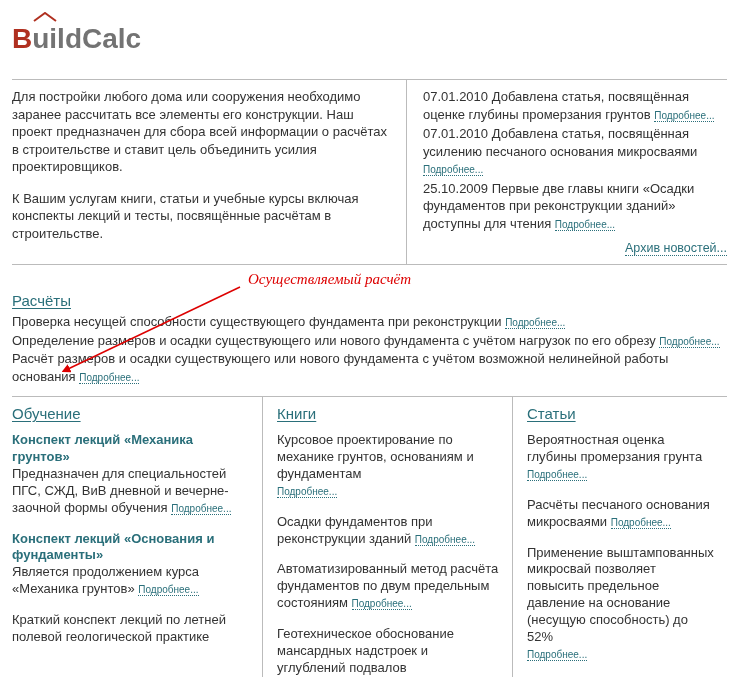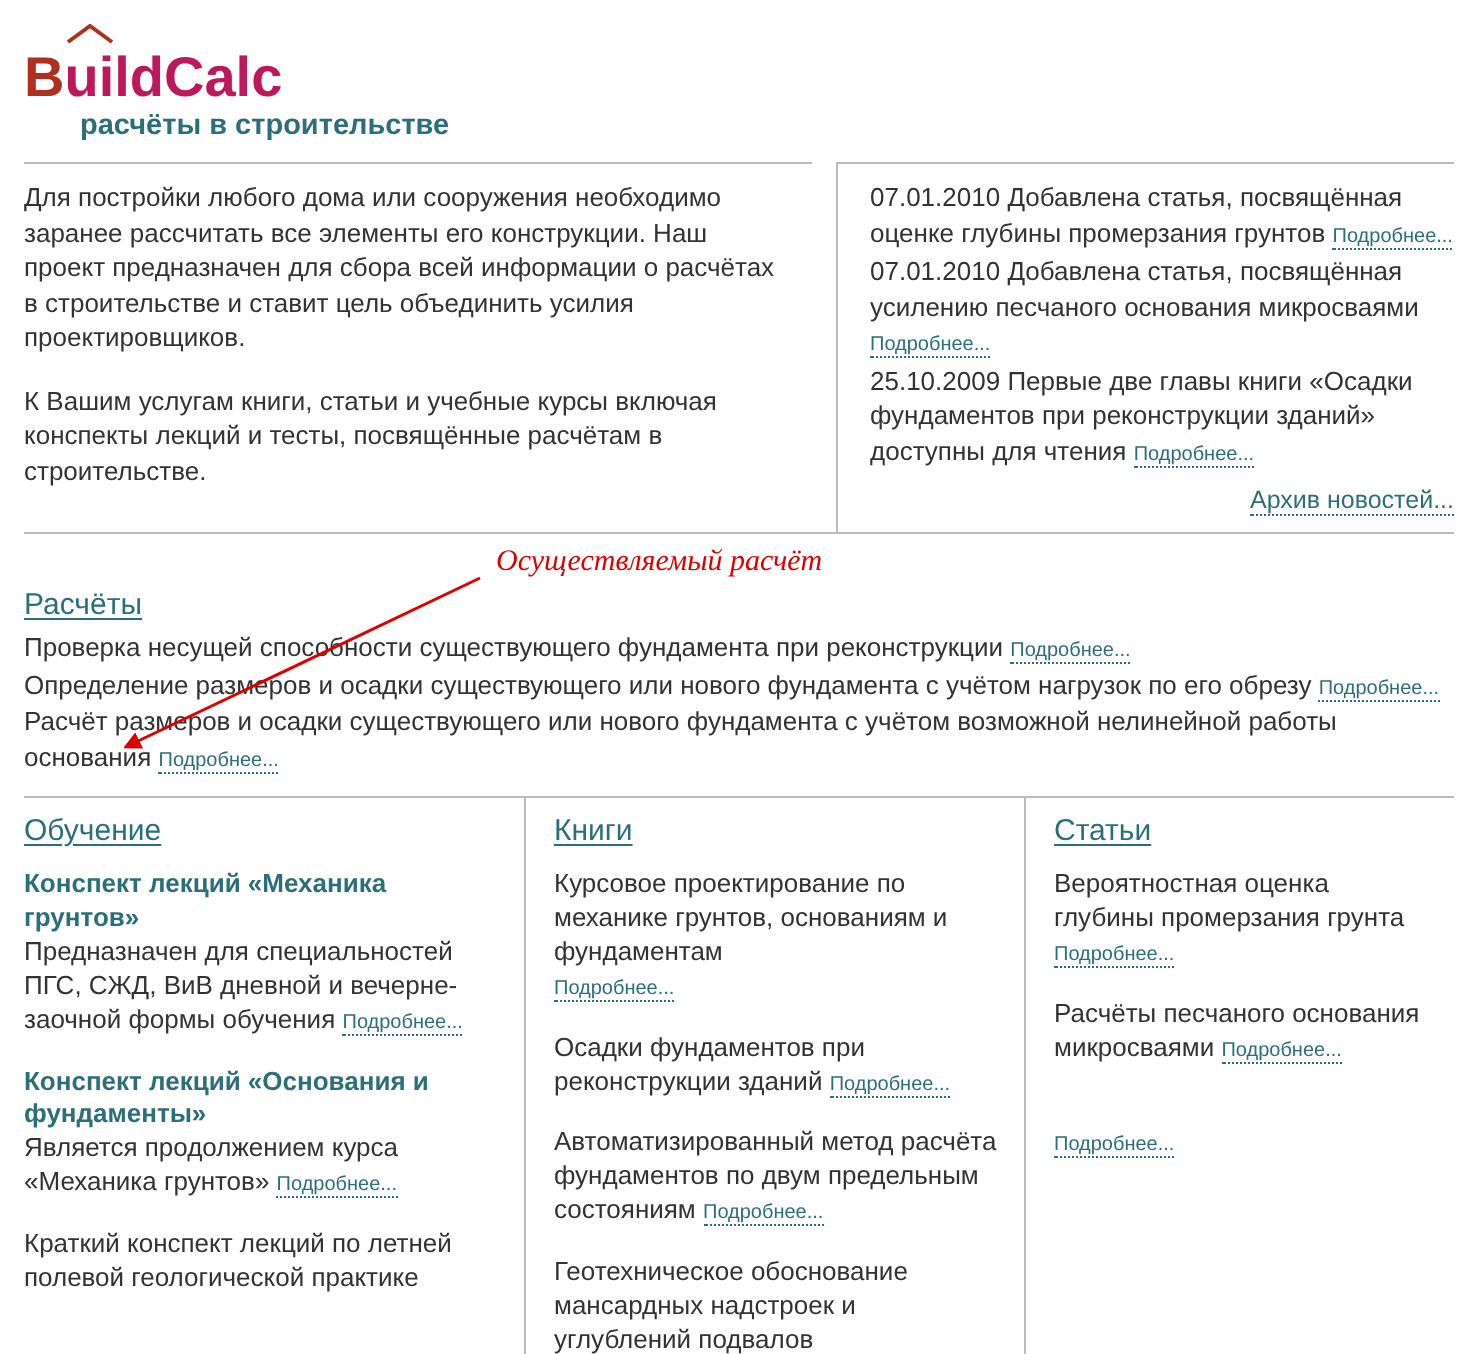--- a/index.html
+++ b/index.html
@@ -13,40 +13,40 @@
   }
   .logo-roof {
     display: inline-block; vertical-align: top;
     margin-left: 20px;
   }
   .logo-text {
     font-size: 28px; font-weight: bold; line-height: 1;
     letter-spacing: 0;
   }
   .logo-b1 { color: #b03020; }
-  .logo-rest { color: #be185d; margin-top: 24px; }
+  .logo-rest { color: #737373; margin-top: 24px; }
   .logo-sub {
     color: #2a6f7a; font-size: 14.5px; font-weight: bold;
     margin-top: 2px; margin-left: 28px;
   }
   a { color: #2a6f7a; }
   .more {
     color: #2a6f7a; font-size: 10px;
     border-bottom: 1px dotted #2a6f7a;
     text-decoration: none; cursor: pointer;
     white-space: nowrap;
   }
   .section-h {
     color: #2a6f7a; font-size: 15px; font-weight: normal;
     text-decoration: underline; text-underline-offset: 2px;
     cursor: pointer; display: inline-block;
   }
   .top-grid {
-    display: flex; gap: 12px; border-top: 0;
-    margin-top: 10px;
+    display: flex; gap: 0; border-top: 0;
+    margin-top: 26px;
   }
   .top-left {
     width: 394px; padding: 8px 16px 8px 0;
     border-top: 1px solid #bbb;
   }
   .top-right {
     flex: 1; padding: 8px 0 8px 16px;
     border-top: 1px solid #bbb; border-left: 1px solid #bbb;
   }
   .para { line-height: 1.35; margin-bottom: 14px; }
@@ -85,21 +85,20 @@
 
 <div>
   <div class="logo-roof">
     <svg width="26" height="10" viewBox="0 0 26 10">
       <polyline points="2,9 13,1 24,9" fill="none" stroke="#b03020" stroke-width="2"></polyline>
     </svg>
   </div>
   <div class="logo-text">
     <span class="logo-b1">B</span><span class="logo-rest">uildCalc</span>
   </div>
-  <div class="logo-sub">расчёты в строительстве</div>
 </div>
 
 <div class="top-grid">
   <div class="top-left">
     <p class="para">Для постройки любого дома или сооружения необходимо заранее рассчитать все элементы его конструкции. Наш проект предназначен для сбора всей информации о расчётах в строительстве и ставит цель объединить усилия проектировщиков.</p>
     <p class="para">К Вашим услугам книги, статьи и учебные курсы включая конспекты лекций и тесты, посвящённые расчётам в строительстве.</p>
   </div>
   <div class="top-right">
     <div class="news-item">
       <span>07.01.2010</span> <span>Добавлена статья, посвящённая оценке глубины промерзания грунтов</span>
@@ -190,17 +189,17 @@
     <span class="section-h">Статьи</span>
     <div class="entry">
       <span class="entry-body">Вероятностная оценка глубины промерзания грунта</span>
       <a class="more">Подробнее...</a>
     </div>
     <div class="entry">
       <span class="entry-body">Расчёты песчаного основания микросваями</span>
       <a class="more">Подробнее...</a>
     </div>
     <div class="entry">
-      <br>
+      <span class="entry-body">Применение выштампованных микросвай позволяет повысить предельное давление на основание (несущую способность) до 52%</span><br>
       <a class="more">Подробнее...</a>
     </div>
   </div>
 </div>
 
 </body></html>

